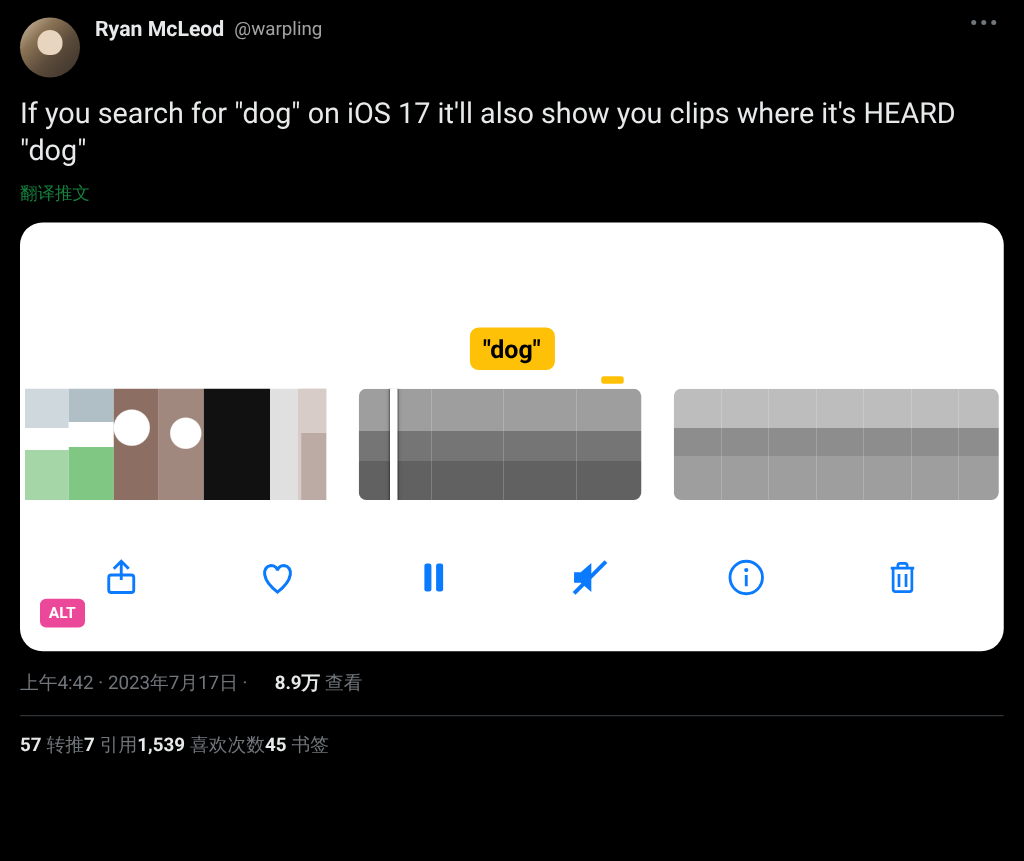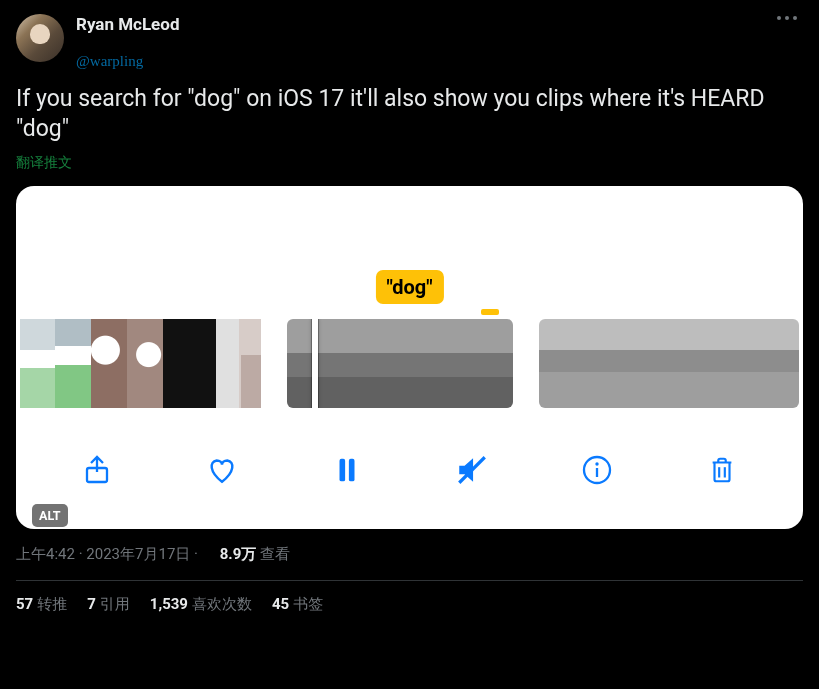--- a/index.html
+++ b/index.html
@@ -28,23 +28,23 @@
     overflow: hidden;
   }
   .avatar::after {
     content: "";
     position: absolute;
     left: 14px; top: 10px;
     width: 20px; height: 20px;
     background: #e8d5c0;
     border-radius: 50% 50% 45% 45%;
   }
-  .names { display: flex; flex-direction: column; gap: 19px; }
+  .names { display: flex; gap: 8px; }
   .display-name { font-weight: 700; font-size: 17px; color: #e7e9ea; }
-  .handle { color: #0369a1; font-size: 15px; font-family: Liberation Serif, serif; }
+  .handle { color: #a3a3a3; font-size: 15px; }
   .more-icon { position: absolute; right: 6px; top: 2px; color: #71767b; display: flex; gap: 4px; cursor: pointer; }
   .more-icon span { width: 4px; height: 4px; background: #71767b; border-radius: 50%; }
   .tweet-text {
     margin-top: 14px;
     font-size: 23px;
     line-height: 30px;
     color: #e7e9ea;
   }
   .translate-link {
     color: #15803d;
@@ -132,43 +132,42 @@
     display: flex;
     justify-content: space-around;
     align-items: center;
     padding: 0 18px;
   }
   .ctrl-btn { width: 38px; height: 38px; display: flex; align-items: center; justify-content: center; cursor: pointer; }
   .ctrl-btn svg { stroke: #0a7aff; fill: none; stroke-width: 2.3; }
   .alt-badge {
     position: absolute;
     left: 16px;
-    bottom: 2px;
-    background: #737373;
+    bottom: 19px;
+    background: #ec4899;
     color: #fff;
     font-size: 12.5px;
     font-weight: 700;
     padding: 4px 7px;
     border-radius: 5px;
   }
   .meta-row {
     margin-top: 16px;
     color: #71767b;
     font-size: 15px;
   }
   .meta-row .bold { color: #e7e9ea; font-weight: 700; margin-left: 18px; }
   .divider {
     height: 1px;
     background: #2f3336;
     margin-top: 16px;
   }
   .stats-row {
     margin-top: 14px;
     display: flex;
-    gap: 20px;
     color: #71767b;
     font-size: 15px;
   }
   .stats-row .num { color: #e7e9ea; font-weight: 700; margin-right: 4px; }
 </style>
 </head>
 <body>
 
 
 

